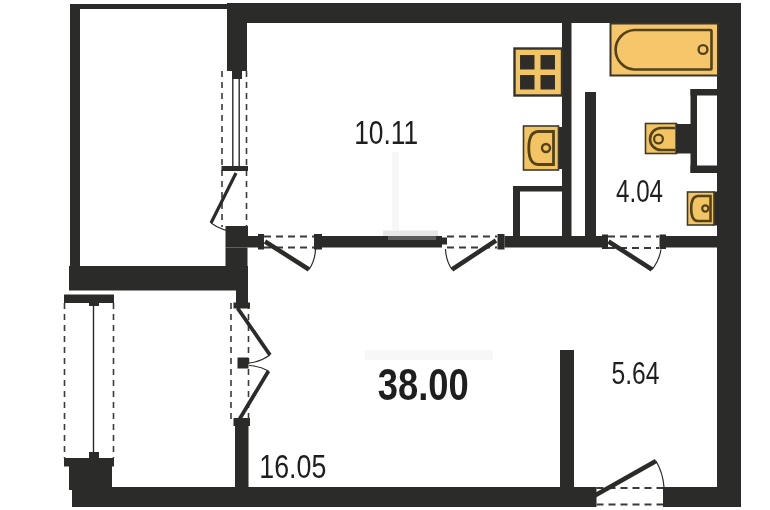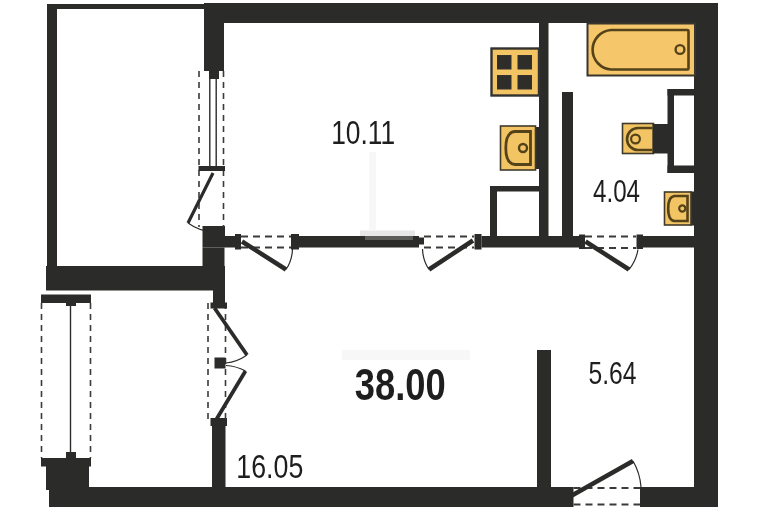--- a/index.html
+++ b/index.html
@@ -1,16 +1,16 @@
 <!DOCTYPE html>
 <html><head>
 <meta charset="utf-8">
 <style>
   html,body{margin:0;padding:0;background:#ffffff;}
-  #wrap{width:676px;height:510px;position:relative;background:#fff;}
+  #wrap{width:676px;height:510px;position:relative;background:#fff;margin-left:23px;}
   svg{display:block;}
   text{font-family:"Liberation Sans",sans-serif;fill:#1e1e1e;}
 </style>
 </head>
 <body>
 <div id="wrap">
 <svg width="770" height="510" viewBox="0 0 770 510">
   <rect x="0" y="0" width="770" height="510" fill="#ffffff"></rect>
   <g fill="#2b2b29" stroke="none">
 

